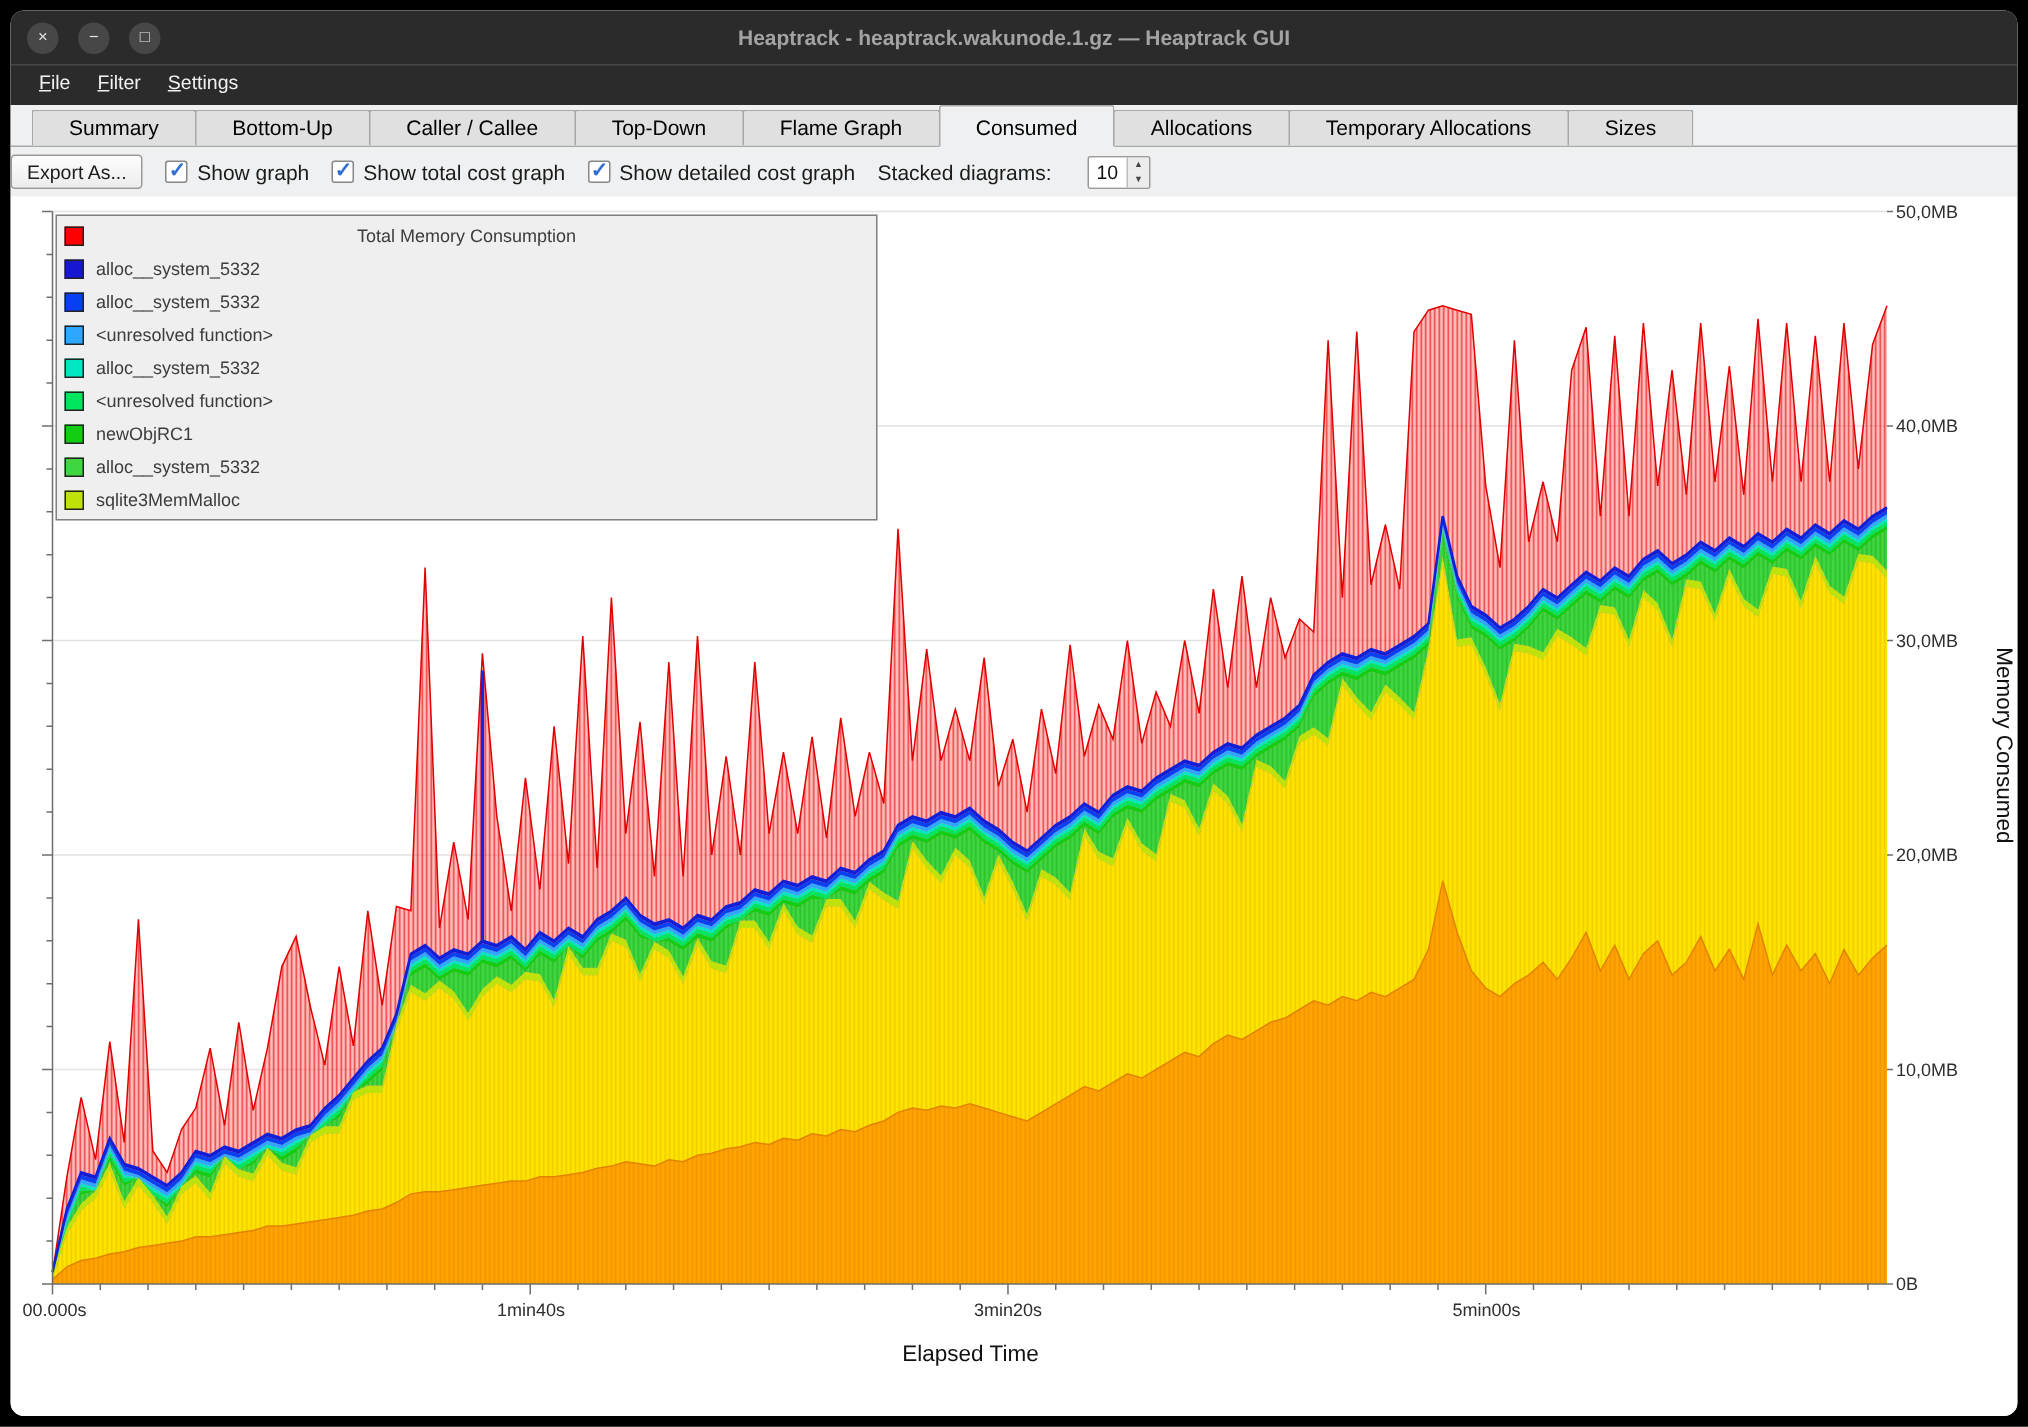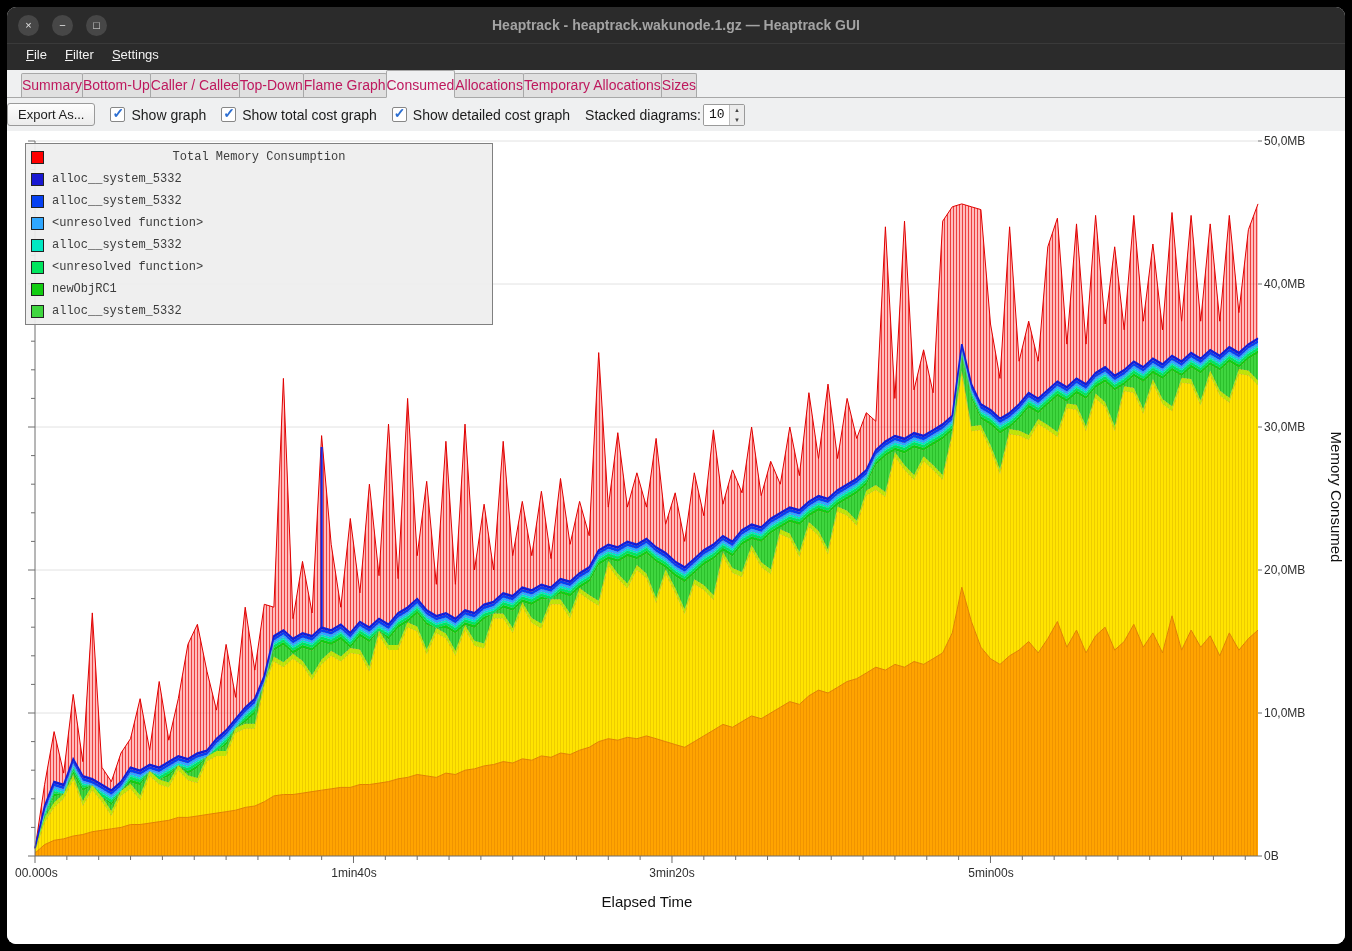--- a/index.html
+++ b/index.html
@@ -6,37 +6,37 @@
 html,body{width:1352px;height:951px;background:#000;font-family:"Liberation Sans",sans-serif;overflow:hidden}
 .window{position:absolute;left:7px;top:7px;width:1338px;height:937px;border-radius:9px;overflow:hidden;background:#eff0f1}
 .titlebar{height:36px;background:#2b2b2b;position:relative;display:flex;align-items:center}
 .title{position:absolute;left:0;right:0;text-align:center;color:#a3a3a3;font-weight:bold;font-size:14px;pointer-events:none}
 .winbtns{display:flex;gap:13px;margin-left:11px;z-index:2}
 .wbtn{width:21px;height:21px;border-radius:50%;background:#474747;color:#e3e3e3;font-size:11px;line-height:20px;text-align:center}
 .menubar{height:27px;background:#2b2b2b;border-top:1px solid #3a3a3a;display:flex;padding-left:10px}
 .menu-item{color:#f2f2f2;font-size:13px;padding:3px 9px;display:inline-block}
 .menu-item::first-letter{text-decoration:underline}
 .tabbar{height:28px;background:#eff0f1;display:flex;align-items:flex-end;padding-left:14px;border-bottom:1px solid #a8a8a8}
-.tab{font-size:14px;color:#be185d;background:#e0e0e0;border:1px solid #a8a8a8;border-bottom:none;padding:3px 0 4px;margin-right:-1px;border-radius:2px 2px 0 0}
+.tab{font-size:14px;color:#000000;background:#e0e0e0;border:1px solid #a8a8a8;border-bottom:none;padding:3px 24px 4px;margin-right:-1px;border-radius:2px 2px 0 0}
 .tab.active{background:#eff0f1;padding-top:6px;margin-bottom:-1px;border-bottom:1px solid #eff0f1;position:relative;z-index:3}
 .toolbar{height:33px;display:flex;align-items:center;gap:15px;background:#eff0f1}
 .btn{background:linear-gradient(#fdfdfd,#ececec);border:1px solid #9a9a9a;border-radius:3px;font-size:13px;padding:3px 10px;color:#1b1b1b}
 .chk{display:flex;align-items:center;gap:6px;font-size:14px;color:#1b1b1b}
 .box{width:15px;height:15px;background:#fff;border:1px solid #878787;border-radius:2px;position:relative}
 .box .mark{position:absolute;left:1px;top:-3px;color:#2d6fd2;font-size:14px;font-weight:bold}
-.spinwrap{display:flex;align-items:center;gap:2px;font-size:14px;color:#1b1b1b}
+.spinwrap{display:flex;align-items:center;gap:24px;font-size:14px;color:#1b1b1b}
 .spin{display:flex;border:1px solid #9a9a9a;background:#fff;height:22px;border-radius:2px;overflow:hidden}
-.spin input{width:25px;border:none;font-size:13px;padding-left:5px;font-family:Liberation Mono, monospace;outline:none;color:#111}
+.spin input{width:25px;border:none;font-size:13px;padding-left:5px;font-family:Liberation Sans, sans-serif;outline:none;color:#111}
 .arrows{width:15px;display:flex;flex-direction:column;border-left:1px solid #bdbdbd}
 .arr{flex:1;font-size:6px;line-height:10px;text-align:center;background:#ececec;color:#444}
 .chartwrap{position:relative;height:813px;background:#fff}
 svg text{font-family:"Liberation Sans",sans-serif}
 .tick{font-size:12px;fill:#2e2e2e}
 .axis-title{font-size:15px;fill:#111}
-.legend{position:absolute;left:18px;top:12px;width:468px;background:rgba(238,238,238,0.93);border:1px solid #808080;padding:2px 0;font-family:Liberation Mono, monospace;font-size:12px;color:#3c3c3c}
+.legend{position:absolute;left:30px;top:12px;width:548px;background:rgba(238,238,238,0.93);border:1px solid #808080;padding:2px 0;font-family:Liberation Sans, sans-serif;font-size:12px;color:#3c3c3c}
 .lrow{height:22px;display:flex;align-items:center;padding:0 5px;position:relative}
 .sw{width:13px;height:13px;border:1px solid #222;margin-right:8px;flex:none;background:#ccc}
 .ltitle .ltxt{position:absolute;left:0;right:0;text-align:center}
 </style>
 </head>
 <body>
 
 <div class="window">
   <div class="titlebar">
     <div class="winbtns">
@@ -256,15 +256,19 @@
           <span>&lt;unresolved function&gt;</span>
         </div>
       <div class="lrow">
           <span class="sw" style="background: rgb(18, 205, 18);"></span>
           <span>newObjRC1</span>
         </div>
       <div class="lrow">
           <span class="sw" style="background: rgb(63, 214, 63);"></span>
           <span>alloc__system_5332</span>
         </div>
+      <div class="lrow">
+          <span class="sw" style="background: rgb(191, 227, 10);"></span>
+          <span>sqlite3MemMalloc</span>
+        </div>
     </div>
   </div>
 </div>
 
 </body></html>

